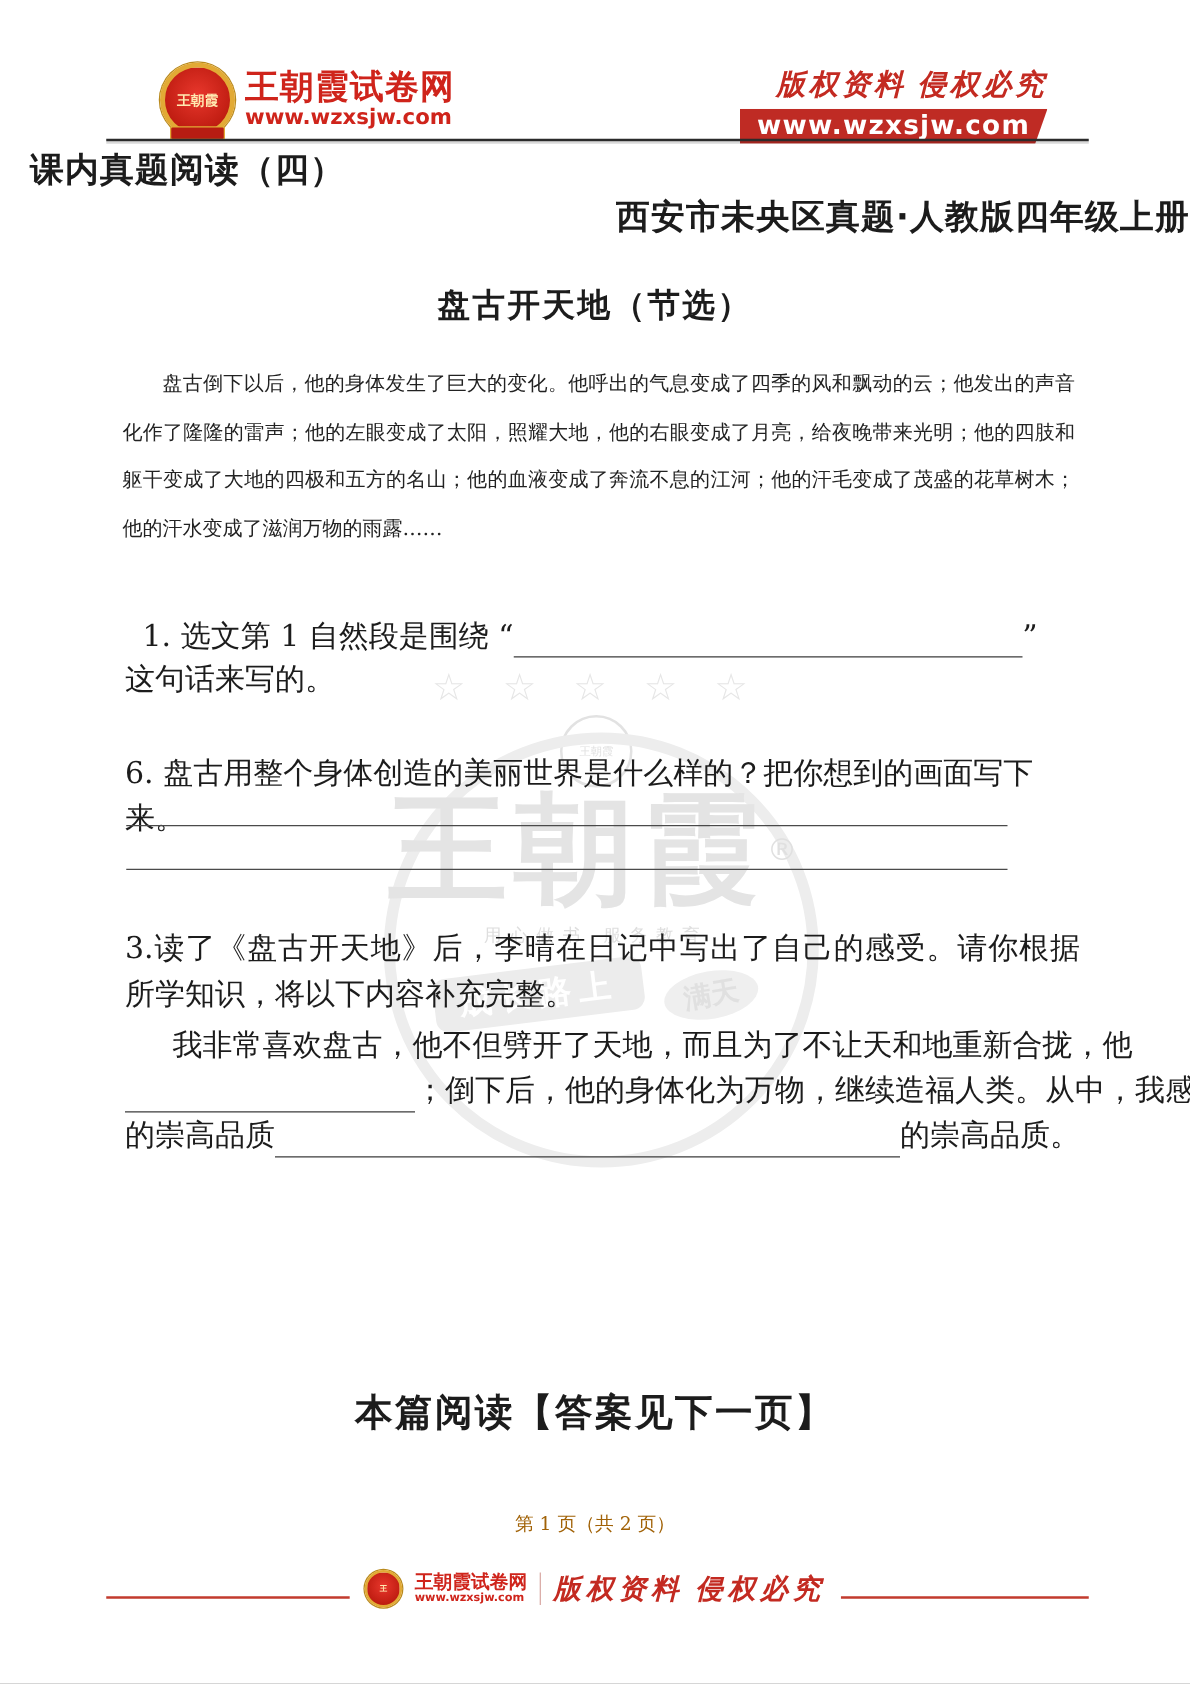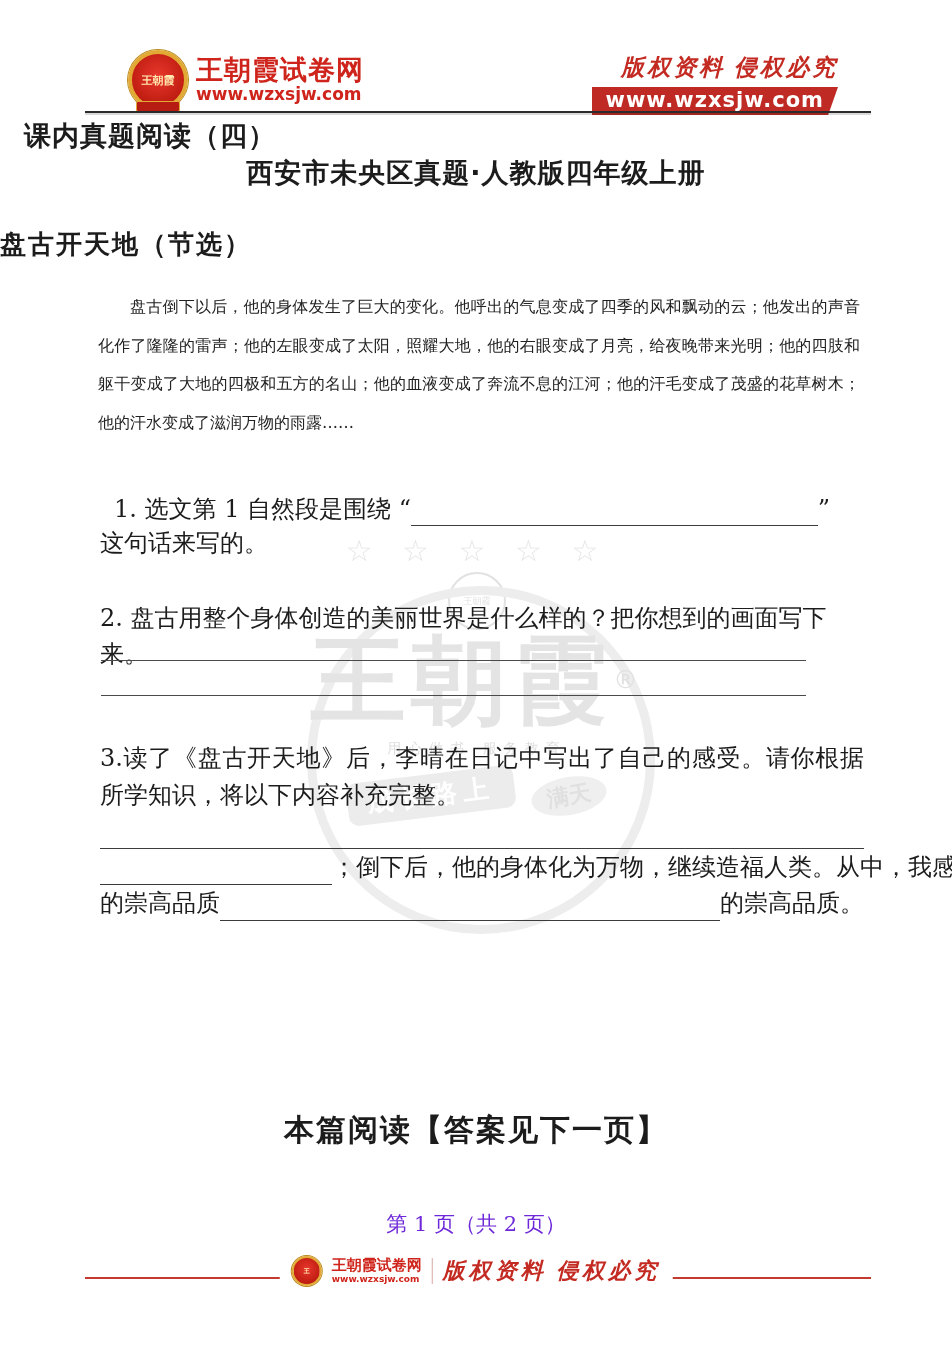--- a/index.html
+++ b/index.html
@@ -37,22 +37,22 @@
   }
   .banner{
     margin-top:4px;background:#bf2b24;color:#ffffff;
     font-weight:bold;font-size:21px;letter-spacing:1px;
     padding:1px 14px 3px 14px;
     clip-path:polygon(0 0,100% 0,96% 100%,0 100%);
   }
   .header-rule{position:absolute;left:85px;top:111px;width:786px;height:2px;background:#2b2b2b;box-shadow:0 2px 0 rgba(0,0,0,0.15);}
   
   .title-main{position:absolute;left:0;top:118px;width:100%;text-align:left;font-size:27px;font-weight:bold;letter-spacing:1px;padding-left:24px;}
-  .title-sub{position:absolute;left:0;top:155px;width:100%;text-align:center;font-size:27px;font-weight:bold;letter-spacing:1px;}
-  .passage-title{position:absolute;left:0;top:227px;width:100%;text-align:left;font-size:26px;font-weight:bold;letter-spacing:2px;}
+  .title-sub{position:absolute;left:0;top:155px;width:100%;text-align:right;font-size:27px;font-weight:bold;letter-spacing:1px;}
+  .passage-title{position:absolute;left:0;top:227px;width:100%;text-align:center;font-size:26px;font-weight:bold;letter-spacing:2px;}
   
   .passage{
     position:absolute;left:98px;top:288px;width:762px;
     font-family:"DejaVu Serif","Liberation Serif",serif;
     font-size:16px;line-height:38.5px;text-align:justify;
     text-indent:2em;color:#222;
   }
   
   .q-block{position:absolute;font-family:"DejaVu Serif","Liberation Serif",serif;font-size:24px;color:#1c1c1c;}
   .q1{left:100px;top:492px;width:730px;}
@@ -68,21 +68,21 @@
   .q3{left:100px;top:740px;width:764px;}
   .q3-intro{line-height:37px;text-align:justify;}
   .fill-row{display:flex;align-items:flex-end;line-height:36px;white-space:nowrap;}
   .fill-row .txt{flex:0 0 auto;}
   .fill-row1{margin-top:4px;}
   .fill-row1 .txt{padding-left:38px;}
   .blank-fixed{border-bottom:1.4px solid #3c3c3c;height:30px;flex:0 0 auto;}
   .w230{width:232px;}
   
   .answer-banner{position:absolute;left:0;top:1090px;width:100%;text-align:center;font-size:30px;font-weight:bold;letter-spacing:2px;margin-top:20px;}
-  .page-number{position:absolute;left:0;top:1210px;width:100%;text-align:center;font-size:21px;font-family:"DejaVu Serif","Liberation Serif",serif;color:#6d28d9;}
+  .page-number{position:absolute;left:0;top:1210px;width:100%;text-align:center;font-size:15px;font-family:"DejaVu Serif","Liberation Serif",serif;color:#a16207;}
   .footer-rule{position:absolute;left:85px;top:1277px;width:786px;height:2px;background:#c23b2e;}
   .footer-logo{
     position:absolute;left:50%;top:1256px;transform:translateX(-50%);
     background:#ffffff;padding:0 12px;display:flex;align-items:center;gap:10px;
   }
   .seal.small{width:26px;height:26px;border-width:2px;}
   .seal.small .seal-text{font-size:6px;}
   .footer-stack{display:flex;flex-direction:column;line-height:1;}
   .footer-site{font-size:15px;font-weight:bold;color:#cf241b;}
   .footer-url{font-size:9px;font-weight:bold;color:#cf241b;margin-top:2px;}
@@ -168,27 +168,28 @@
 
     <div class="q-block q1">
       <div class="q1-row">
         <span class="q1-lead">1. 选文第 1 自然段是围绕 “</span>
         <span class="blank grow"></span>
         <span>”</span>
       </div>
       <div class="q1-tail">这句话来写的。</div>
     </div>
 
-    <div class="q-block q2-text">2. 盘古用整个身体创造的美丽世界是什么样的？把你想到的画面写下来。</div>
+    <div class="q-block q2-text">6. 盘古用整个身体创造的美丽世界是什么样的？把你想到的画面写下来。</div>
     <div class="answer-line q2-line1"></div>
     <div class="answer-line q2-line2"></div>
 
     <div class="q-block q3">
       <div class="q3-intro">3.读了《盘古开天地》后，李晴在日记中写出了自己的感受。请你根据所学知识，将以下内容补充完整。</div>
       <div class="fill-row fill-row1">
+        <span class="txt">我非常喜欢盘古，他不但劈开了天地，而且为了不让天和地重新合拢，他</span>
         <span class="blank grow"></span>
       </div>
       <div class="fill-row">
         <span class="blank-fixed w230"></span>
         <span class="txt">；倒下后，他的身体化为万物，继续造福人类。从中，我感</span>
       </div>
       <div class="fill-row">
         <span class="txt">的崇高品质</span>
         <span class="blank grow"></span>
         <span class="txt">的崇高品质。</span>

